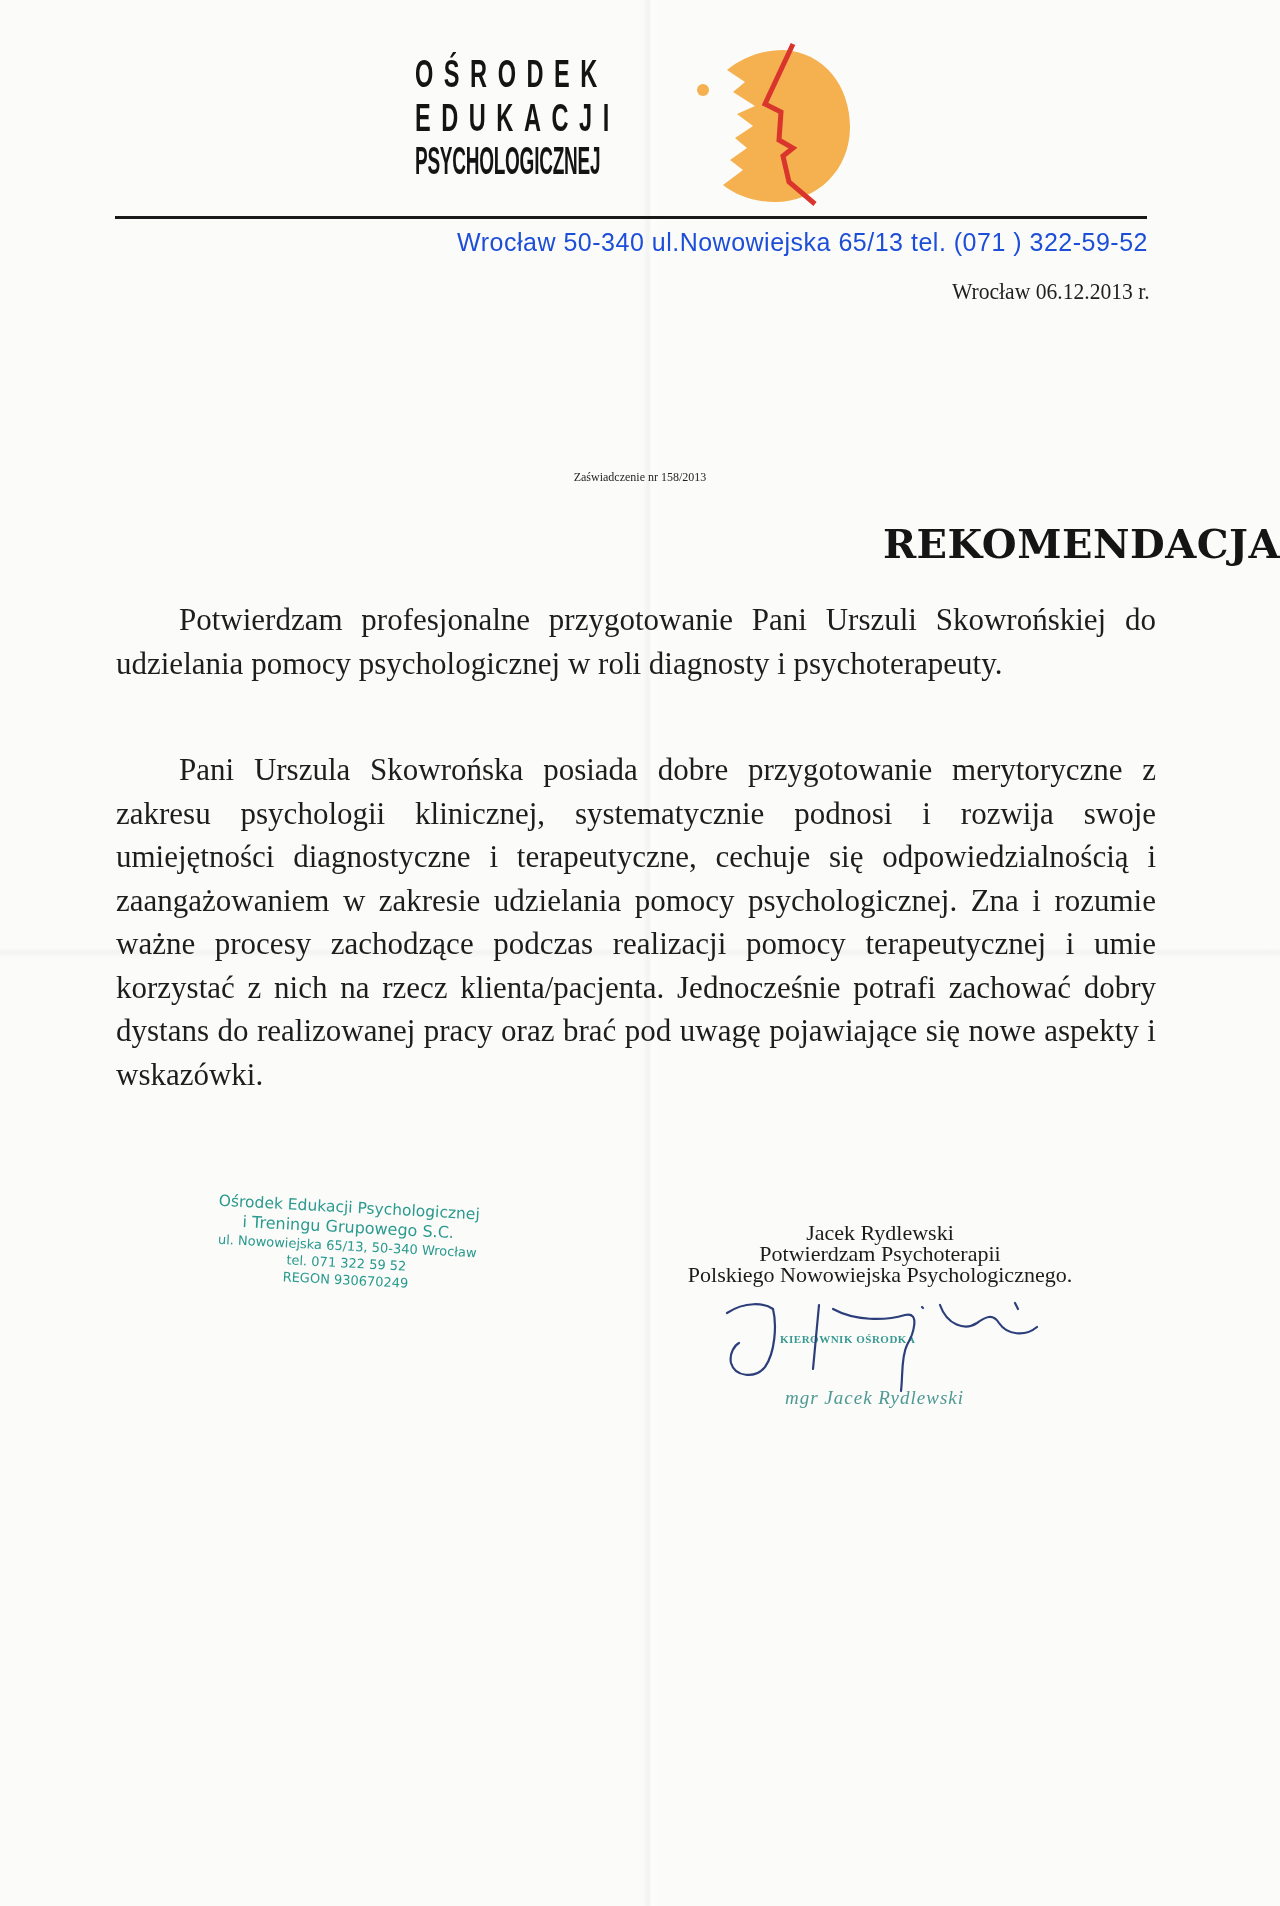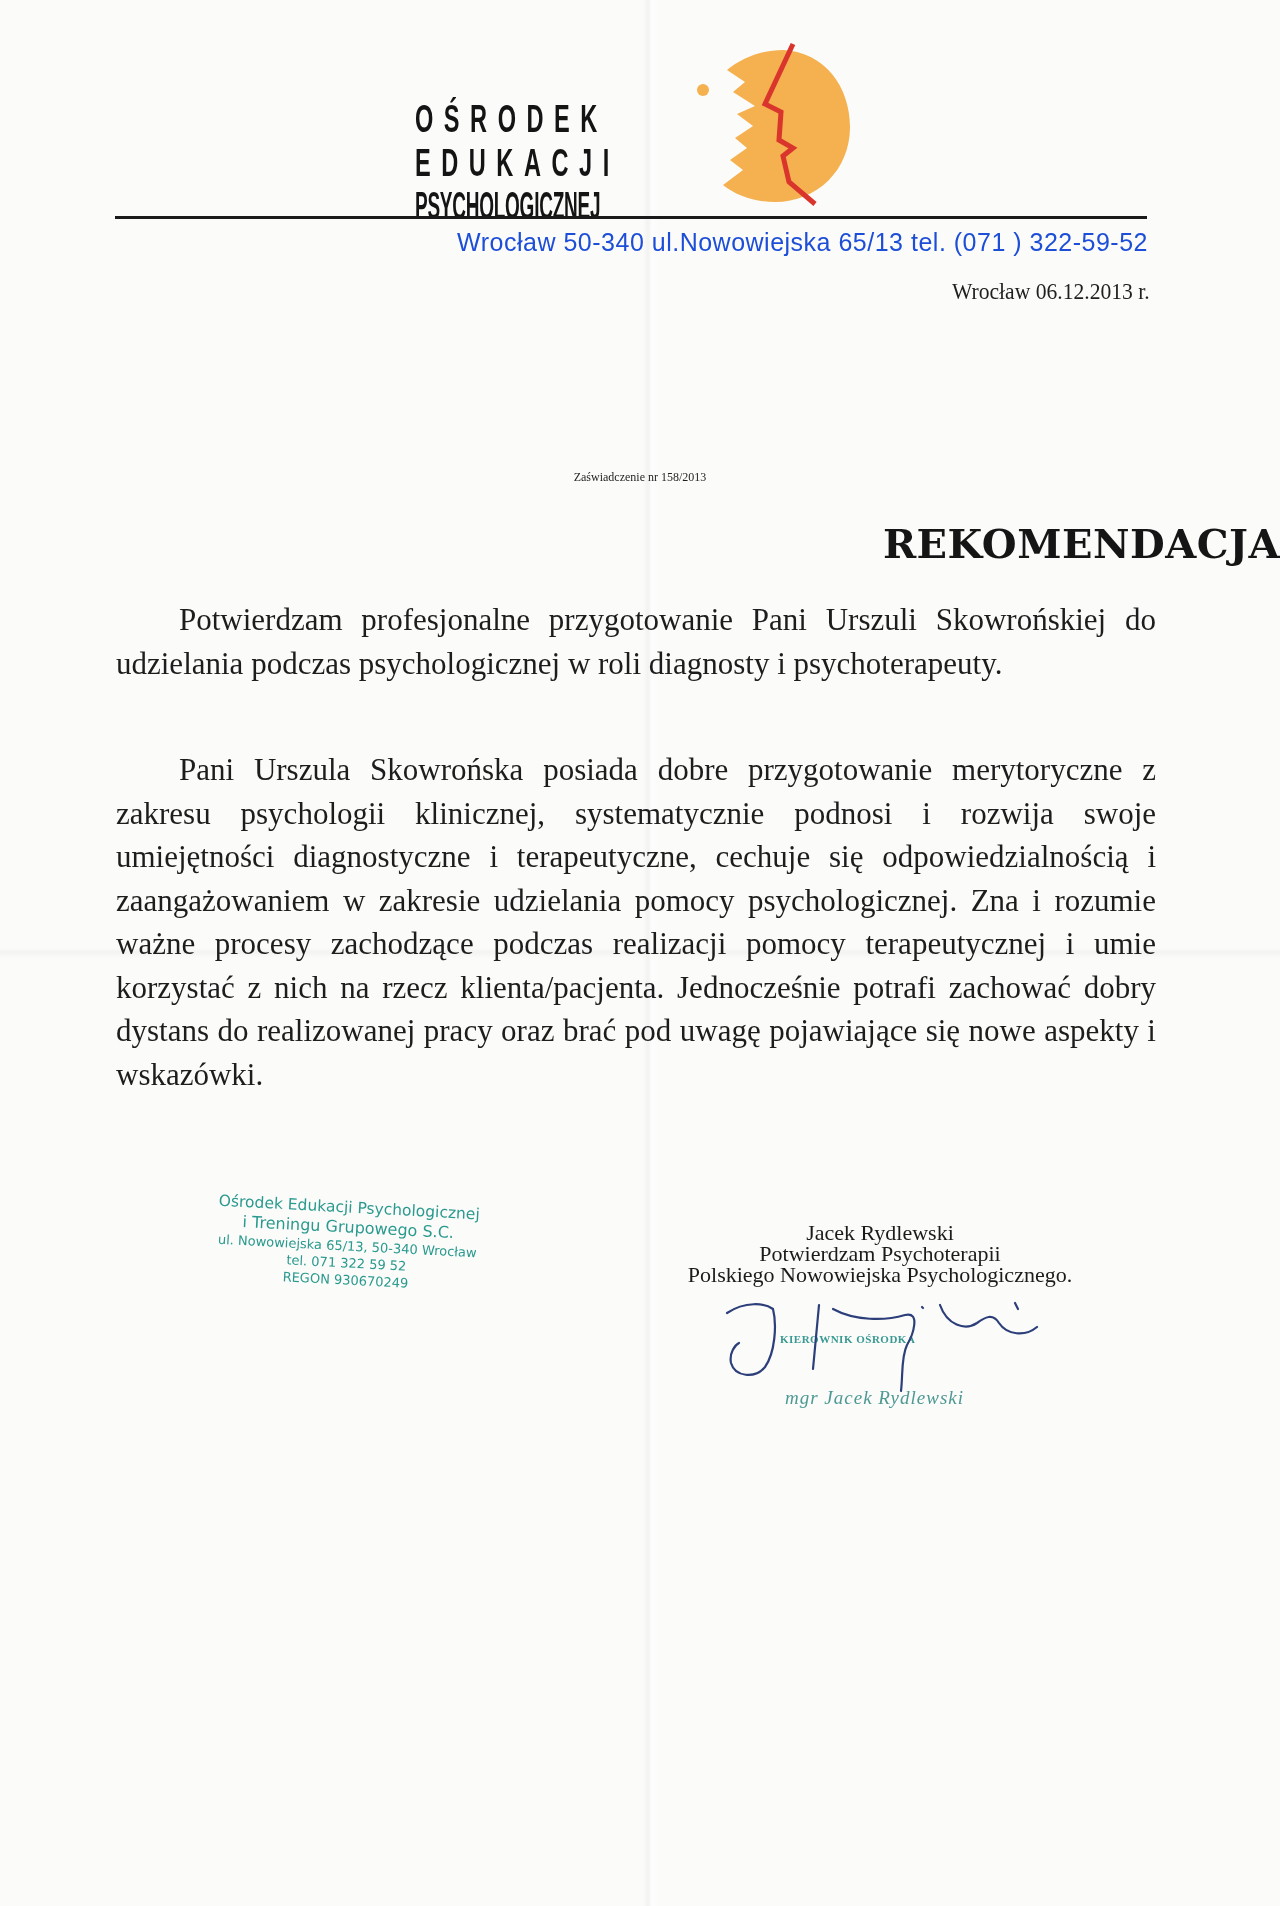--- a/index.html
+++ b/index.html
@@ -9,21 +9,21 @@
     font-family: "DejaVu Serif", serif; color: #1f1f1f;
   }
   .paper-shade { position: absolute; inset: 0;
     background:
       linear-gradient(90deg, rgba(0,0,0,0) 0, rgba(0,0,0,0) 643px, rgba(0,0,0,0.035) 648px, rgba(255,255,255,0.6) 652px, rgba(0,0,0,0) 660px),
       linear-gradient(180deg, rgba(0,0,0,0) 0, rgba(0,0,0,0) 948px, rgba(0,0,0,0.03) 952px, rgba(0,0,0,0) 958px);
   }
   .abs { position: absolute; }
 
   
-  .logo-text { left: 415px; top: 52px; width: 230px; font-family: "Liberation Sans", sans-serif; font-weight: bold; color: #141414; margin-top: 45px; }
+  .logo-text { left: 415px; top: 52px; width: 230px; font-family: "Liberation Sans", sans-serif; font-weight: bold; color: #141414; }
   .logo-line1, .logo-line2 { font-size: 38px; line-height: 44px; letter-spacing: 17px; transform: scaleX(0.62); transform-origin: left; white-space: nowrap; width: 370px; }
   .logo-line3 { font-size: 38px; line-height: 42px; transform: scaleX(0.5); transform-origin: left; white-space: nowrap; letter-spacing: -0.5px; }
   .logo-mark { left: 685px; top: 42px; width: 170px; height: 165px; }
 
   .rule { left: 115px; top: 216px; width: 1032px; height: 3px; background: #1a1a1a; }
   .address { left: 118px; top: 228px; width: 1030px; font-family: "Liberation Sans", sans-serif; font-size: 25px; color: #1d4ed8; white-space: nowrap; letter-spacing: 0.5px; text-align: right; }
 
   .date { right: 130px; top: 278px; font-family: "Liberation Serif", serif; font-size: 24px; transform: scaleX(0.9); transform-origin: right; }
 
   .cert-no { left: 0; width: 1280px; top: 470px; text-align: center; font-family: "Liberation Serif", serif; font-size: 12px; }
@@ -65,21 +65,21 @@
 </svg>
 
 <div class="abs rule"></div>
 <div class="abs address">Wrocław 50-340 ul.Nowowiejska  65/13  tel. (071 ) 322-59-52</div>
 
 <div class="abs date">Wrocław 06.12.2013 r.</div>
 
 <div class="abs cert-no">Zaświadczenie nr 158/2013</div>
 <div class="abs heading">REKOMENDACJA</div>
 
-<p class="abs para p1" style="margin:0">Potwierdzam profesjonalne przygotowanie Pani Urszuli Skowrońskiej do udzielania podczas psychologicznej w roli diagnosty i psychoterapeuty.</p>
+<p class="abs para p1" style="margin:0">Potwierdzam profesjonalne przygotowanie Pani Urszuli Skowrońskiej do udzielania pomocy psychologicznej w roli diagnosty i psychoterapeuty.</p>
 <p class="abs para p2" style="margin:0">Pani Urszula Skowrońska posiada dobre przygotowanie merytoryczne z zakresu psychologii klinicznej, systematycznie podnosi i rozwija swoje umiejętności diagnostyczne i terapeutyczne, cechuje się odpowiedzialnością  i zaangażowaniem w zakresie udzielania pomocy psychologicznej. Zna i rozumie ważne procesy zachodzące podczas realizacji pomocy terapeutycznej i umie korzystać z nich na rzecz klienta/pacjenta. Jednocześnie potrafi zachować dobry dystans do realizowanej pracy oraz brać pod uwagę pojawiające się nowe aspekty i wskazówki.</p>
 
 <div class="abs stamp">
   <div class="s1">Ośrodek Edukacji Psychologicznej</div>
   <div class="s2">i Treningu Grupowego S.C.</div>
   <div class="s3">ul. Nowowiejska 65/13, 50-340 Wrocław</div>
   <div class="s4">tel. 071 322 59 52</div>
   <div class="s5">REGON 930670249</div>
 </div>
 

